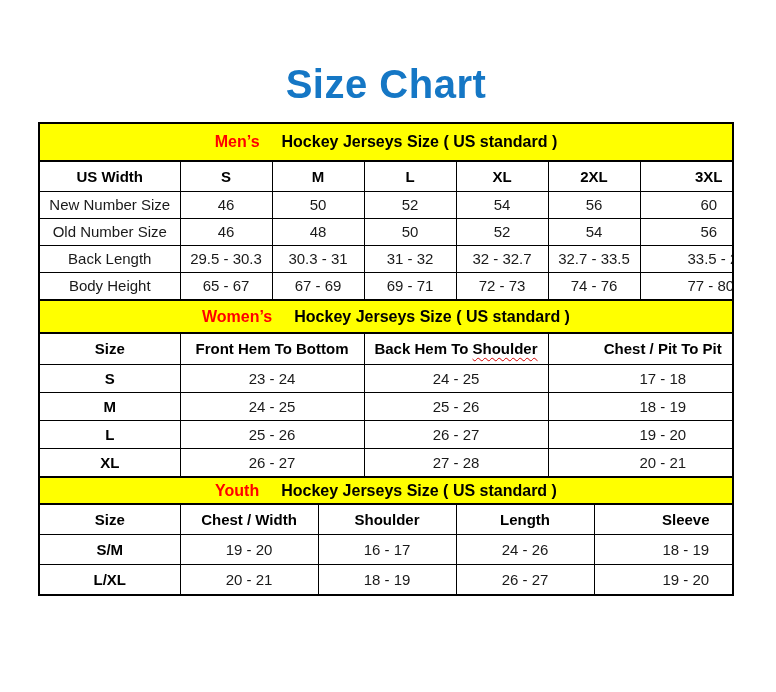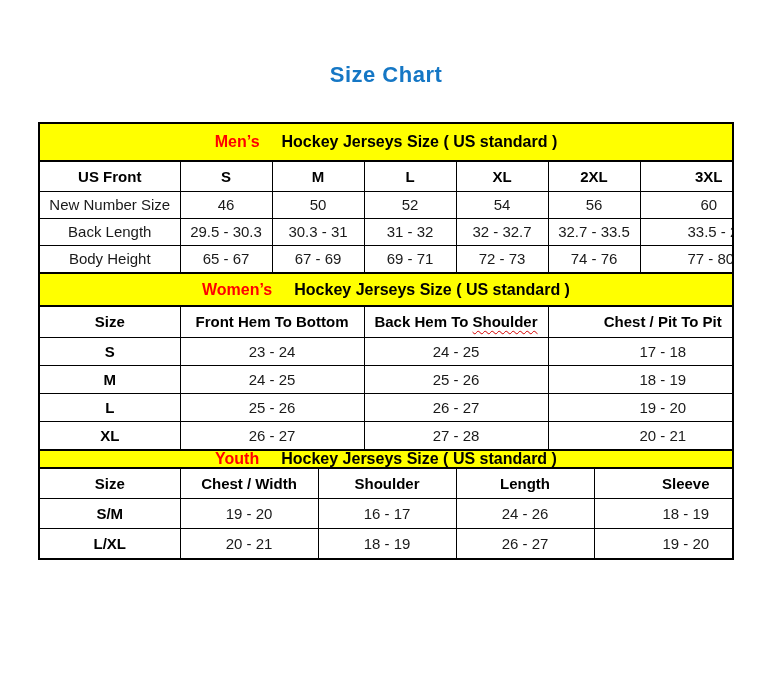--- a/index.html
+++ b/index.html
@@ -10,21 +10,21 @@
     font-family: "Liberation Sans", sans-serif;
     color: #1a1a1a;
     overflow: hidden;
     position: relative;
   }
   .page-title {
     position: absolute;
     top: 62px; left: 38px; width: 696px;
     margin: 0;
     text-align: center;
-    font-size: 22px;
+    font-size: 40px;
     font-weight: 700;
     color: #1577c5;
     letter-spacing: 0.5px;
   }
   .chart {
     position: absolute;
     top: 122px; left: 38px; width: 696px;
     border: 2px solid #000;
     background: #fff;
   }
@@ -37,21 +37,21 @@
     justify-content: center;
     font-size: 16px;
     font-weight: 700;
     color: #000;
     gap: 16px;
   }
   .banner:first-child { border-top: none; }
   .banner .accent { color: #ff0000; margin-right: 6px; }
   .b-mens   { height: 38px; }
   .b-womens { height: 35px; }
-  .b-youth  { height: 20px; text-align: right; }
+  .b-youth  { height: 29px; text-align: right; }
   table.t {
     width: 100%;
     border-collapse: collapse;
     table-layout: fixed;
   }
   table.t td {
     border: 1px solid #000;
     text-align: center;
     vertical-align: middle;
     padding: 0 2px;
@@ -92,36 +92,45 @@
     <span class="accent">Men’s</span>
     <span>Hockey Jerseys Size ( US standard )</span>
   </div>
   <table class="t mens">
     <colgroup>
         <col class="c-label">
         <col span="6">
       </colgroup>
     <tbody>
       <tr class="head">
-        <td>US Front</td>
+        <td>US Width</td>
         <td>S</td>
         <td>M</td>
         <td>L</td>
         <td>XL</td>
         <td>2XL</td>
         <td>3XL</td>
       </tr>
       <tr>
         <td class="rowlabel">New Number Size</td>
         <td>46</td>
         <td>50</td>
         <td>52</td>
         <td>54</td>
         <td>56</td>
         <td>60</td>
+      </tr>
+      <tr>
+        <td class="rowlabel">Old Number Size</td>
+        <td>46</td>
+        <td>48</td>
+        <td>50</td>
+        <td>52</td>
+        <td>54</td>
+        <td>56</td>
       </tr>
       <tr>
         <td class="rowlabel">Back Length</td>
         <td>29.5 - 30.3</td>
         <td>30.3 - 31</td>
         <td>31 - 32</td>
         <td>32 - 32.7</td>
         <td>32.7 - 33.5</td>
         <td>33.5 - 22.8</td>
       </tr>

